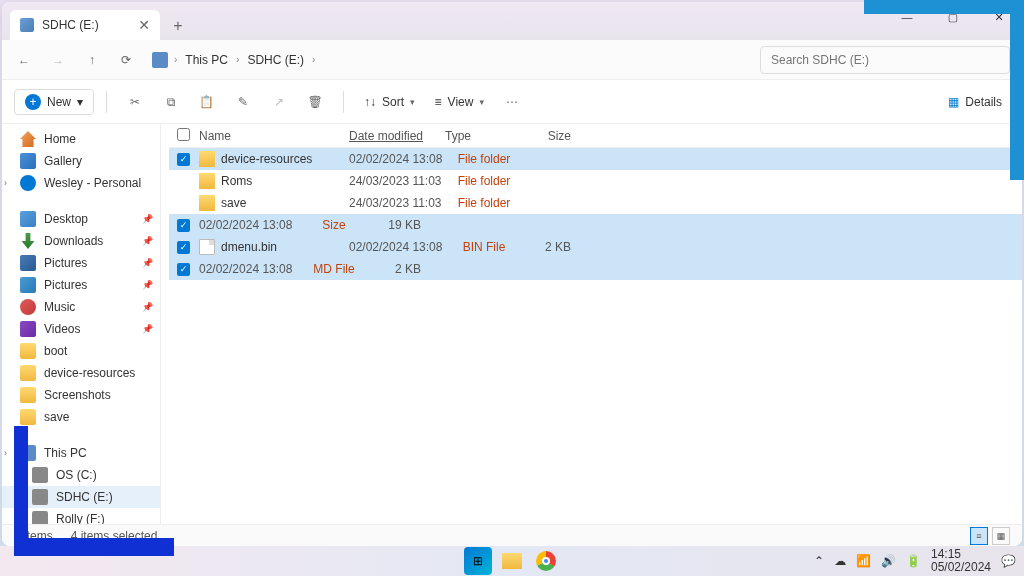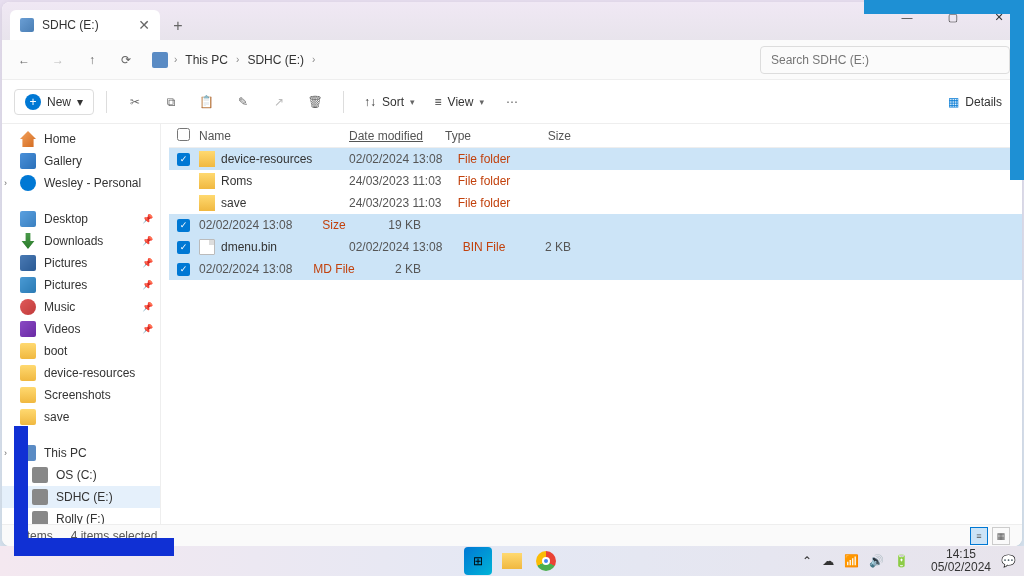--- a/index.html
+++ b/index.html
@@ -70,21 +70,21 @@
 .i-file { background:#fff; border:1px solid #bbb; border-radius:1px; position:relative; }
 .i-file::after { content:""; position:absolute; top:0; right:0; width:5px; height:5px; background:#ddd; }
 .status { height:22px; display:flex; align-items:center; padding:0 12px; gap:18px; color:#555; font-size:11px; border-top:1px solid #eee; background:#fafafa; }
 .status .modeicons { margin-left:auto; display:flex; gap:4px; }
 .status .micon { width:18px; height:18px; border:1px solid #ccc; display:flex; align-items:center; justify-content:center; font-size:9px; }
 .status .micon.active { background:#cce4f7; border-color:#0078d4; }
 .taskbar { position:absolute; bottom:0; left:0; right:0; height:30px; background:linear-gradient(90deg,#f4e8f0 0%,#e4e8f4 50%,#e8e4ec 100%); display:flex; align-items:center; justify-content:center; }
 .taskbar .tbcenter { display:flex; gap:6px; }
 .taskbar .tbapp { width:28px; height:28px; border-radius:4px; display:flex; align-items:center; justify-content:center; }
 .taskbar .tray { position:absolute; right:8px; display:flex; align-items:center; gap:10px; color:#333; font-size:10px; }
-.taskbar .clock { text-align:center; line-height:1.1;margin-left:12px; }
+.taskbar .clock { text-align:left; line-height:1.1; }
 .overlay-blue1 { position:absolute; top:0; right:0; width:160px; height:180px; }
 .overlay-blue1::before { content:""; position:absolute; top:0; right:0; width:160px; height:14px; background:#1e90d4; }
 .overlay-blue1::after { content:""; position:absolute; top:0; right:0; width:14px; height:180px; background:#1e90d4; }
 .overlay-blue2 { position:absolute; bottom:20px; left:14px; width:160px; height:130px; }
 .overlay-blue2::before { content:""; position:absolute; bottom:0; left:0; width:160px; height:18px; background:#1030d4; }
 .overlay-blue2::after { content:""; position:absolute; bottom:0; left:0; width:14px; height:130px; background:#1030d4; }
 input[type=checkbox]{ width:13px; height:13px; accent-color:#0078d4; }
 </style>
 </head>
 <body>

